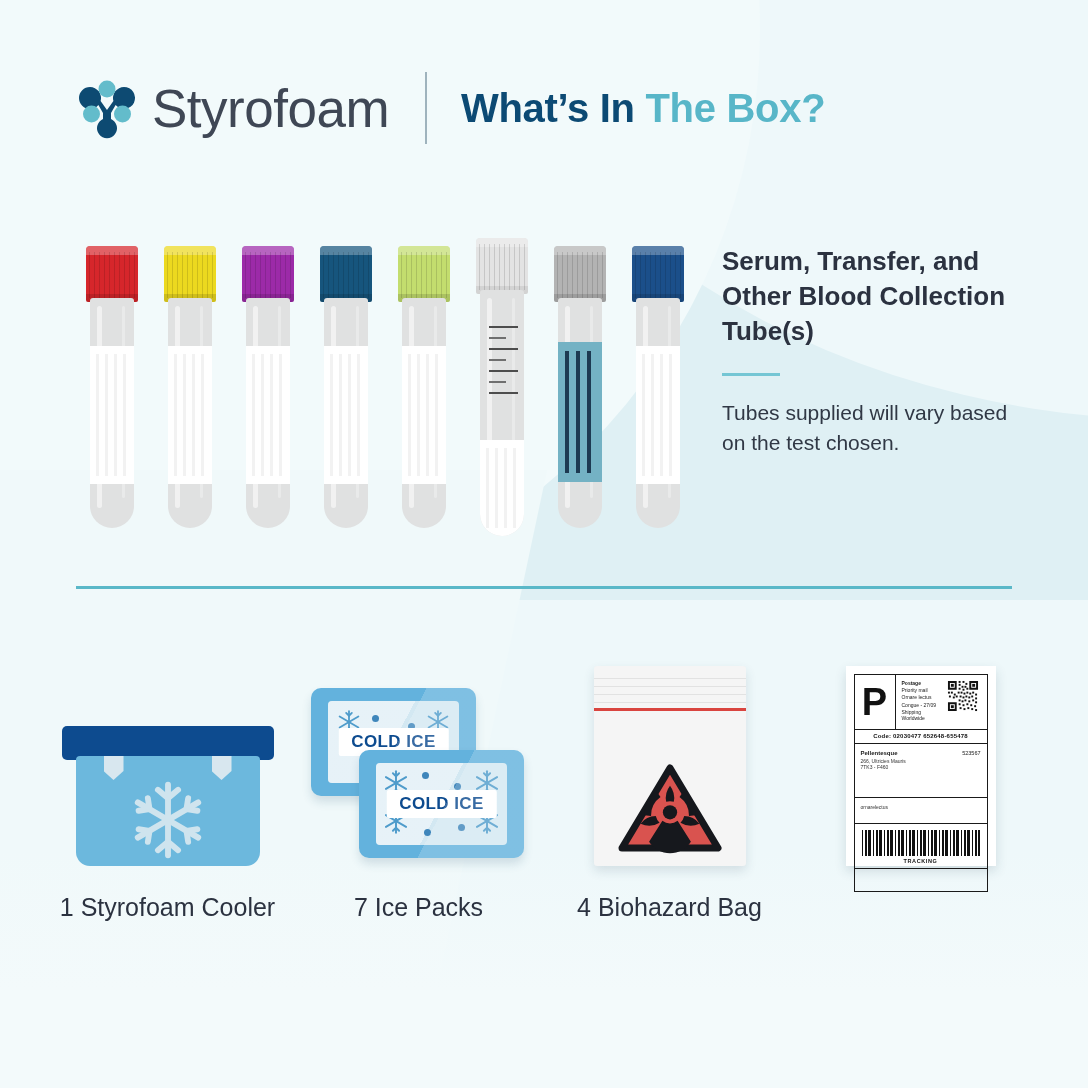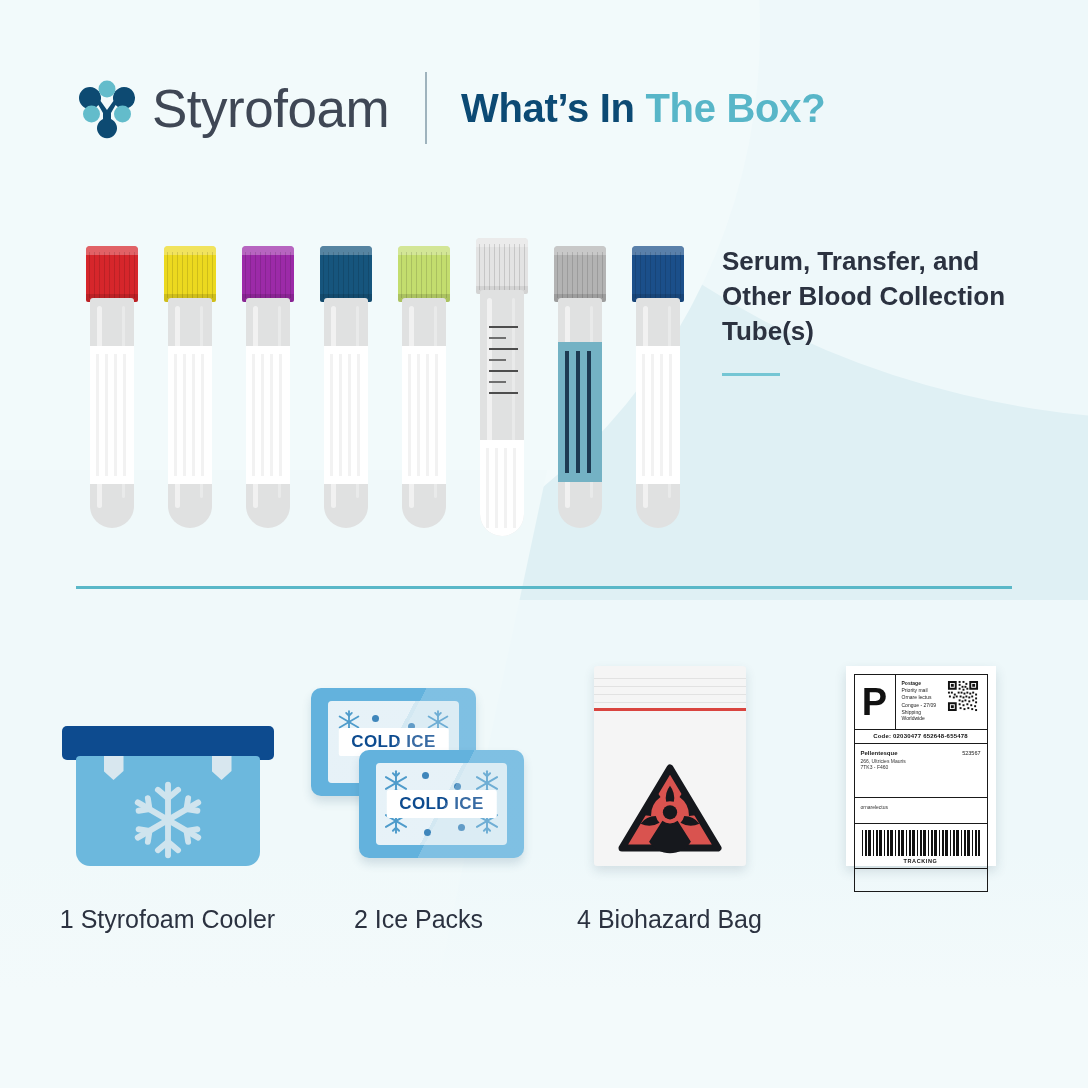--- a/index.html
+++ b/index.html
@@ -75,21 +75,21 @@
   .tt-rule{width:58px;height:3px;background:#74c6d4;margin:24px 0 22px;}
   .tt-sub{font-size:21px;line-height:30px;color:#303845;}
 
   
   .divider-h{position:absolute;left:76px;top:586px;width:936px;height:3px;background:#5ab8c8;}
 
   
   .items{position:absolute;left:42px;top:648px;width:1004px;display:flex;}
   .item{flex:1;display:flex;flex-direction:column;align-items:center;}
   .item-art{height:218px;display:flex;align-items:flex-end;justify-content:center;position:relative;width:100%;}
-  .item-cap{margin-top:36px;font-size:25px;line-height:35px;color:#2b3240;text-align:center;}
+  .item-cap{margin-top:24px;font-size:25px;line-height:35px;color:#2b3240;text-align:center;}
 
   
   .cooler{position:relative;width:212px;height:140px;}
   .cooler .lid{position:absolute;left:0;top:0;width:212px;height:34px;border-radius:5px;background:#0d4b8f;}
   .cooler .box{position:absolute;left:14px;top:30px;width:184px;height:110px;border-radius:4px 4px 14px 14px;background:#6cb8dd;}
   .cooler .latch{position:absolute;top:30px;width:20px;height:24px;background:#d8e7ef;
     clip-path:polygon(0 0,100% 0,100% 62%,50% 100%,0 62%);}
   .cooler .latch.l{left:42px;} .cooler .latch.r{right:42px;}
   .cooler .flake{position:absolute;left:50%;top:52px;transform:translateX(-50%);}
 
@@ -302,20 +302,21 @@
             <div class="lines"></div>
           </div>
       </div>
     </div>
 
   </div>
 
   <div class="tubes-text">
     <div class="tt-head">Serum, Transfer, and Other Blood Collection Tube(s)</div>
     <div class="tt-rule"></div>
+    <div class="tt-sub">Tubes supplied will vary based on the test chosen.</div>
   </div>
 
   <div class="divider-h"></div>
 
   <div class="items">
 
     <div class="item">
       <div class="item-art">
         <div class="cooler">
           <div class="lid"></div>
@@ -449,21 +450,21 @@
               <span class="dot" style="right:14px;top:47px"></span>
               <span class="dot" style="left:48px;bottom:9px"></span>
               <span class="dot" style="right:42px;bottom:14px"></span>
               <div class="tag">COLD ICE</div>
             </div>
             <div class="sheen"></div>
           </div>
 
         </div>
       </div>
-      <div class="item-cap">2 Ice Packs</div>
+      <div class="item-cap">7 Ice Packs</div>
     </div>
 
     <div class="item">
       <div class="item-art">
         <div class="bag">
           <div class="zipline" style="top:12px"></div>
           <div class="zipline" style="top:20px"></div>
           <div class="zipline" style="top:28px"></div>
           <div class="zipline" style="top:36px"></div>
           <div class="redline"></div>

